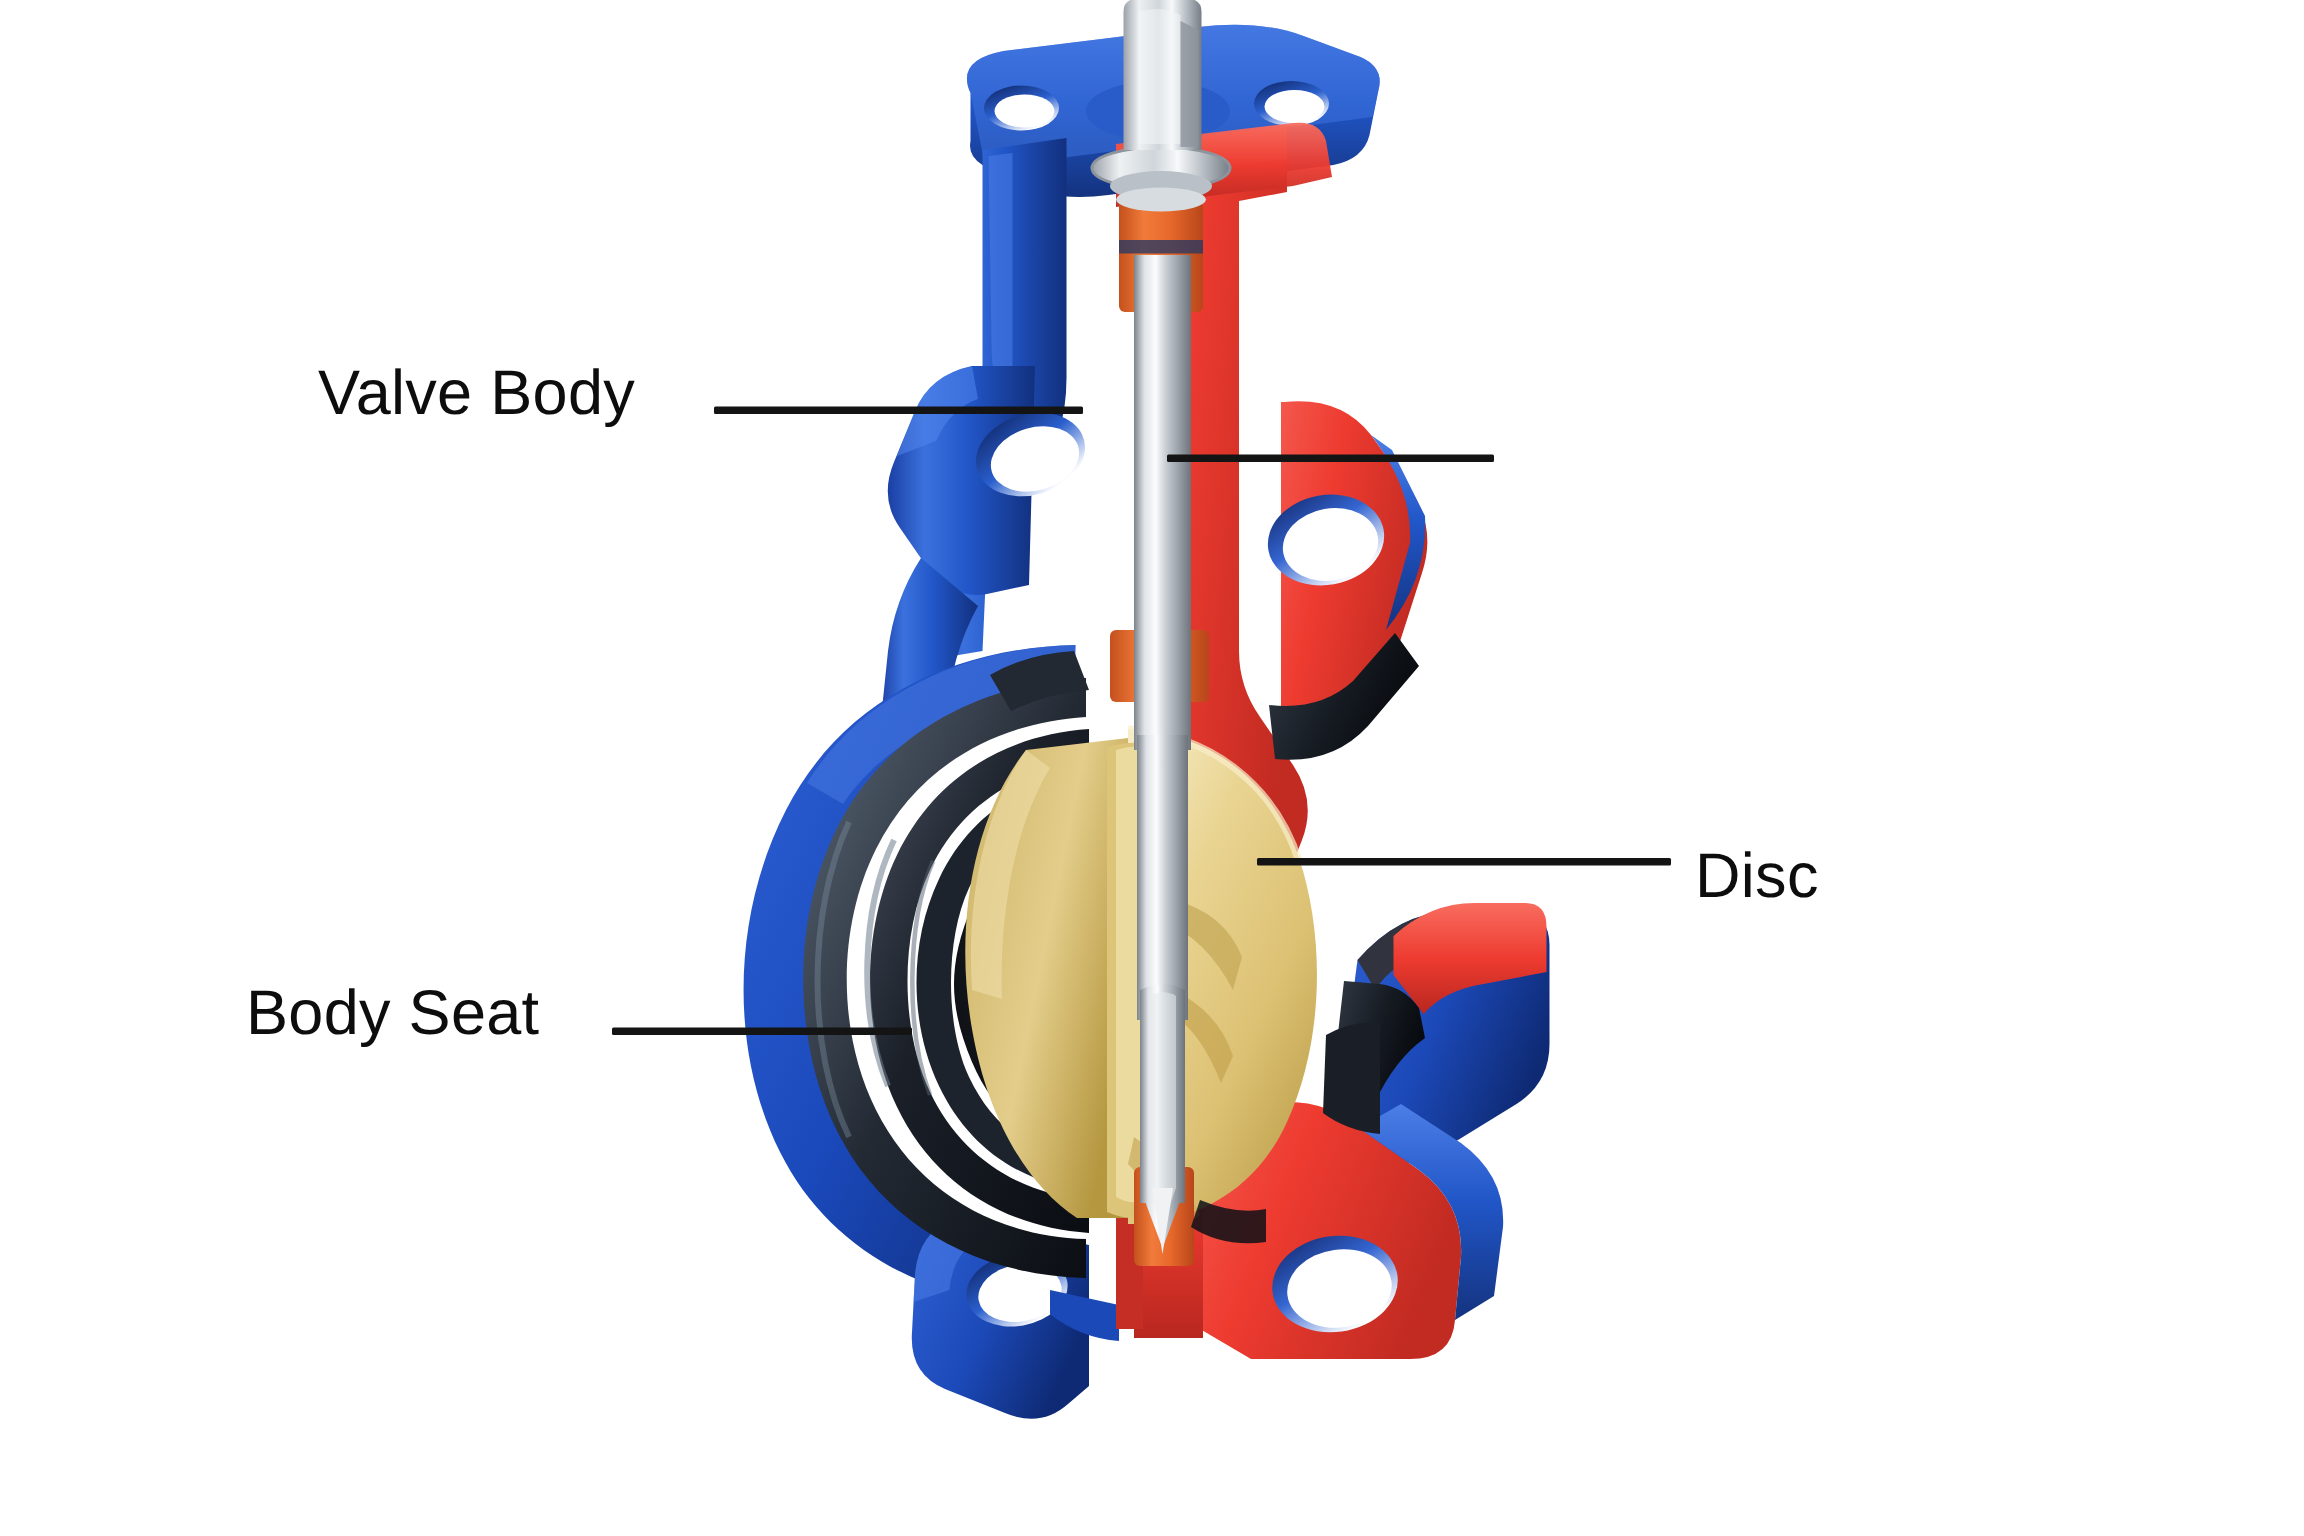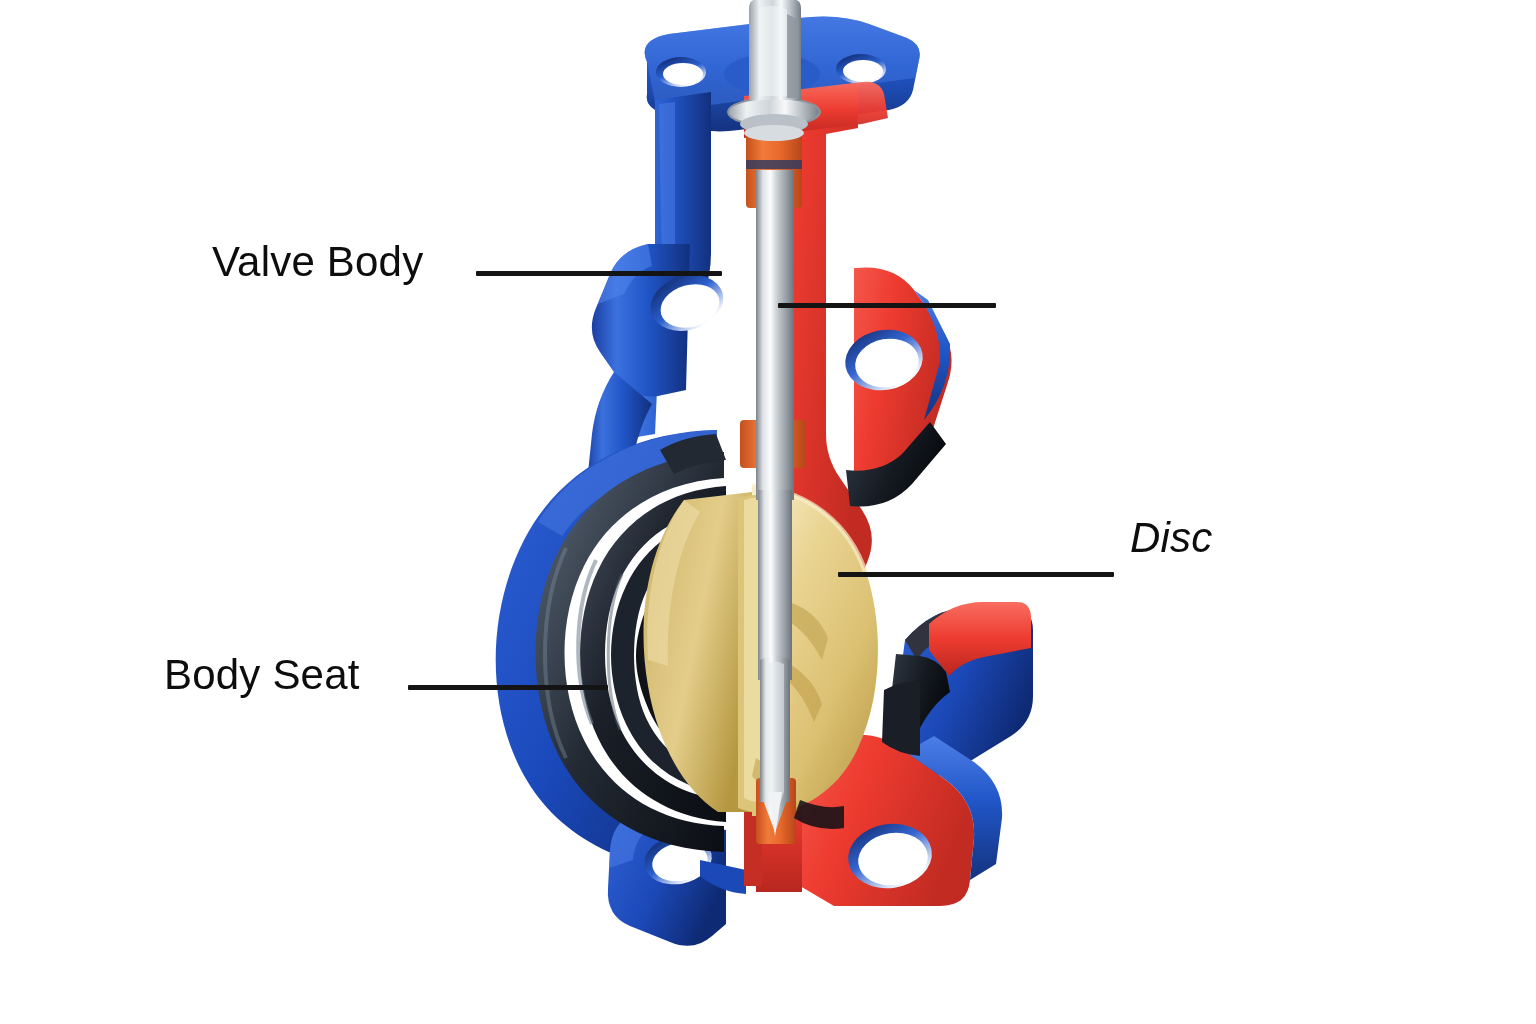--- a/index.html
+++ b/index.html
@@ -26,21 +26,21 @@
     font-family: "Liberation Sans", sans-serif;
     font-size: 42px;
     font-weight: 400;
     color: #0d0d0d;
     letter-spacing: 0.2px;
     white-space: nowrap;
     line-height: 1;
   }
   .lbl-valve-body  { left: 212px; top: 241px; }
   .lbl-valve-stem  { left: 1000px; top: 272px; }
-  .lbl-disc        { left: 1130px; top: 517px; font-style: italic; }
+  .lbl-disc        { left: 1130px; top: 563px; }
   .lbl-valve-seat  { left: 164px; top: 654px; }
   .leader {
     position: absolute;
     background: #141414;
     height: 5px;
     border-radius: 1px;
   }
   .leader-valve-body { left: 476px; top: 271px; width: 246px; }
   .leader-valve-stem { left: 778px; top: 303px; width: 218px; }
   .leader-disc       { left: 838px; top: 572px; width: 276px; }

